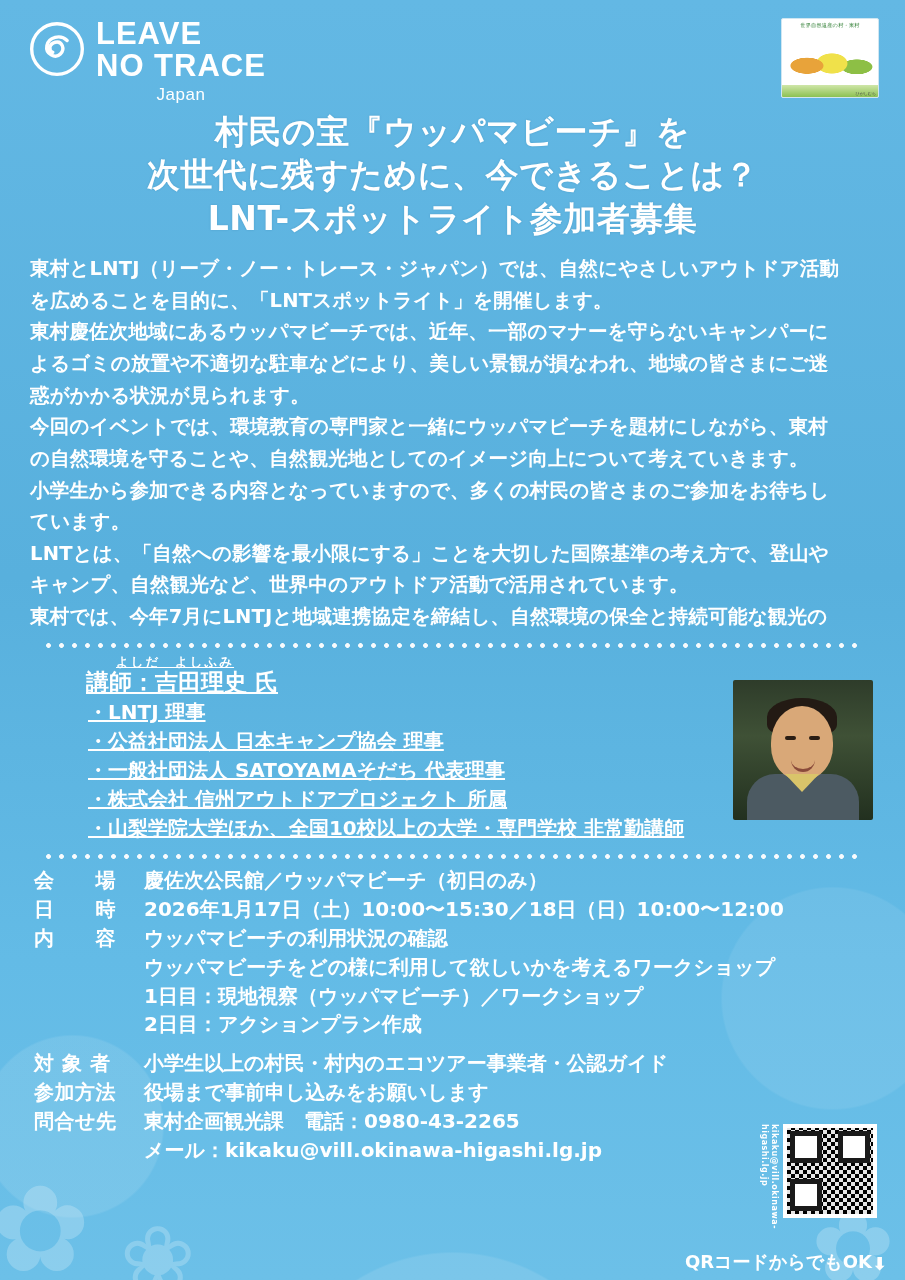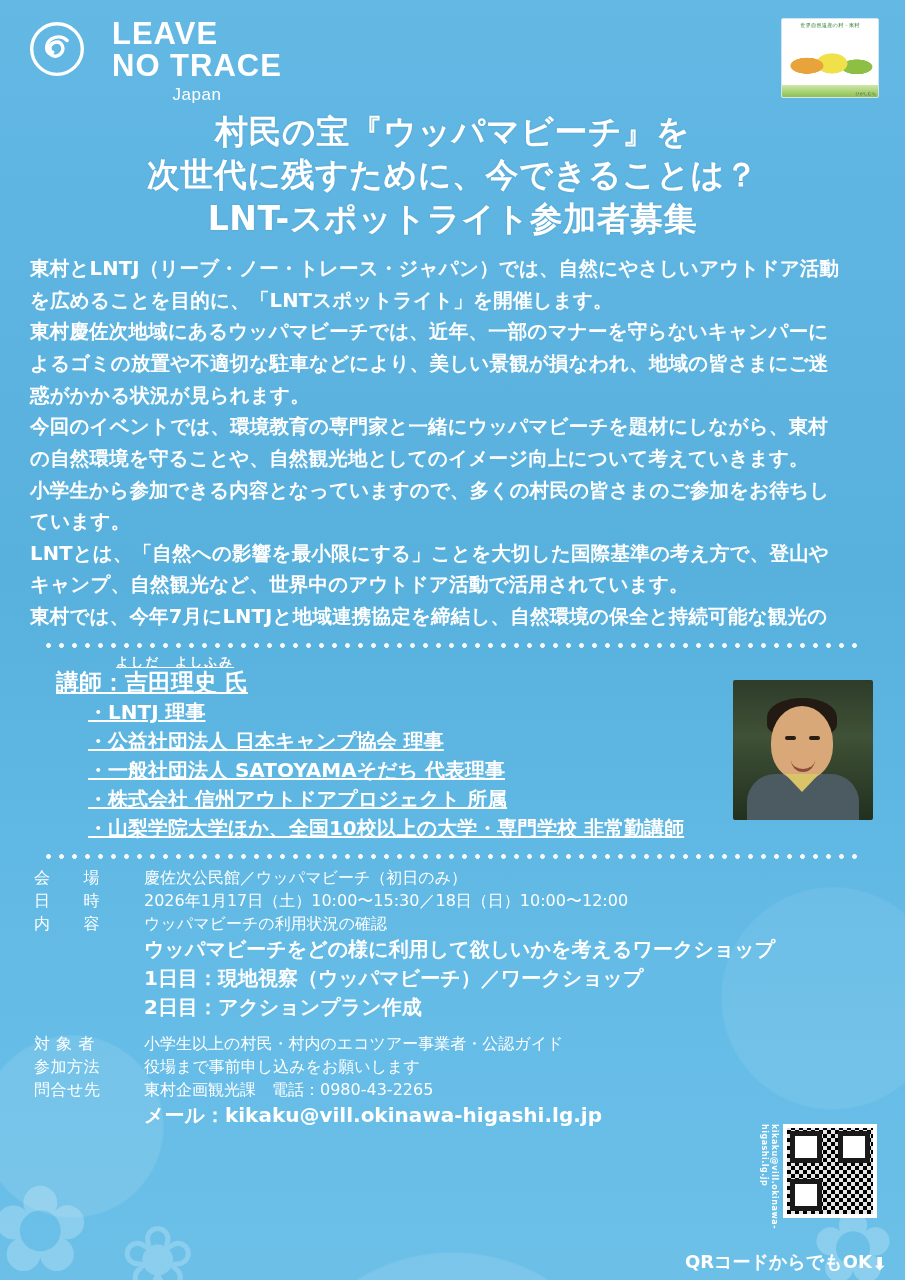--- a/index.html
+++ b/index.html
@@ -41,21 +41,21 @@
   .header {
     position: relative;
     padding: 18px 22px 0 30px;
     display: flex;
     align-items: flex-start;
     justify-content: space-between;
   }
   .lnt-logo {
     display: flex;
     align-items: flex-start;
-    gap: 28px;
+    gap: 12px;
     color: #ffffff;
   }
   .lnt-mark {
     width: 54px;
     height: 54px;
     margin-top: 4px;
   }
   .lnt-text {
     line-height: 1.02;
   }
@@ -169,21 +169,21 @@
   .ruby-row {
     font-size: 12.5px;
     font-weight: bold;
     margin-left: 86px;
     letter-spacing: 2px;
     line-height: 1.1;
   }
   .lect-name {
     font-size: 23px;
     font-weight: bold;
-    margin-left: 26px;
+    margin-left: 56px;
     line-height: 1.3;
   }
   .lect-item {
     font-size: 20px;
     font-weight: bold;
     margin-left: 58px;
     line-height: 1.45;
     white-space: nowrap;
   }
   .portrait {
@@ -243,22 +243,22 @@
   }
 
   
   .info {
     margin: 4px 20px 0 34px;
     color: #ffffff;
   }
   .info-row {
     display: flex;
     align-items: flex-end;
-    font-weight: normal;
-    font-size: 16px;
+    font-weight: bold;
+    font-size: 20px;
     line-height: 1.44;
   }
   .info-label {
     width: 110px;
     flex: none;
     letter-spacing: 0.5px;
   }
   .info-value {
     flex: 1;
     white-space: nowrap;

